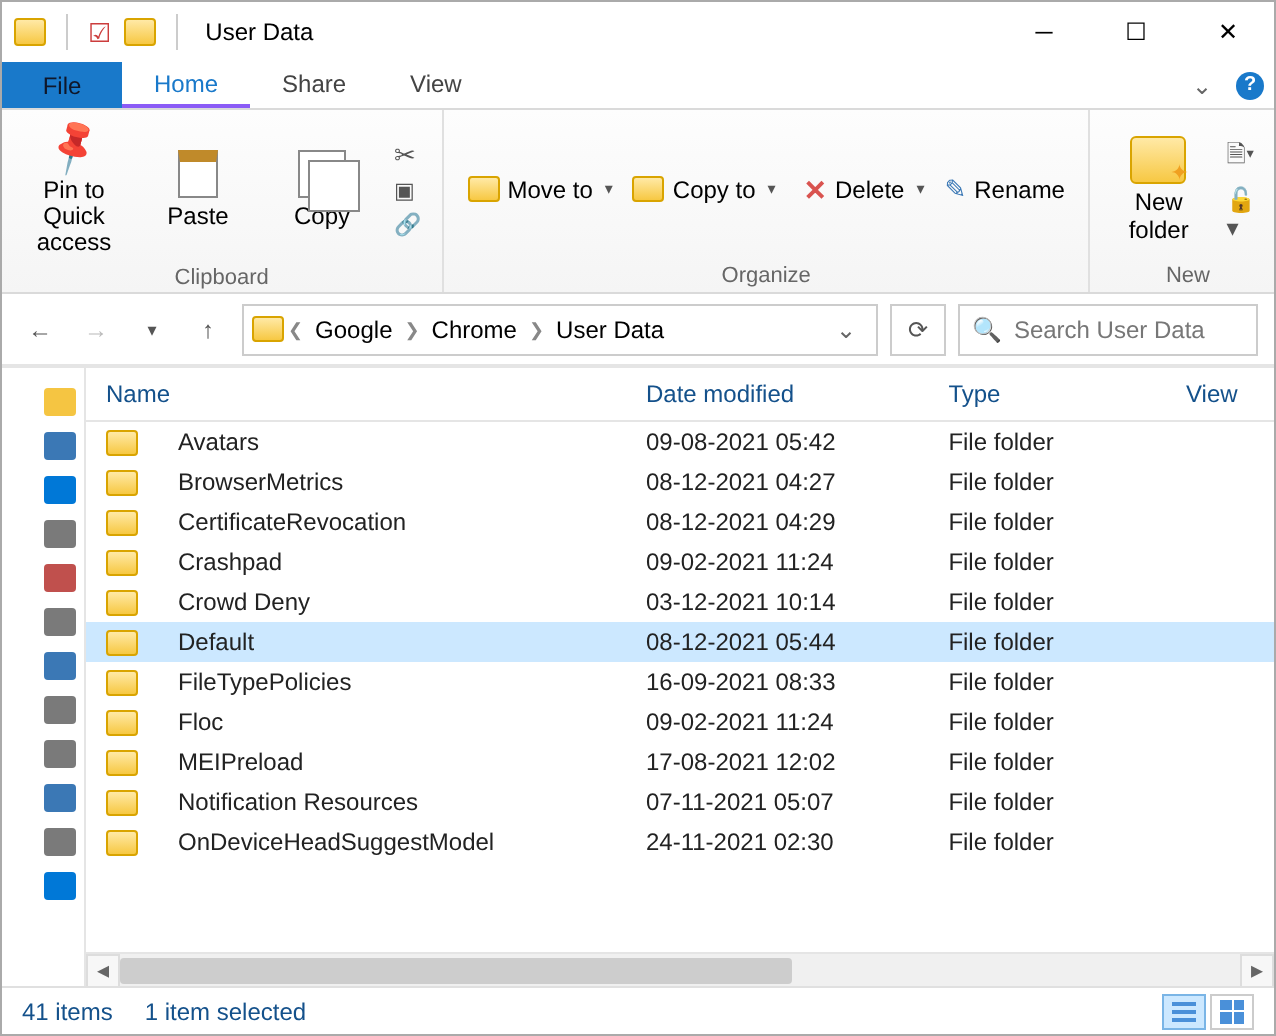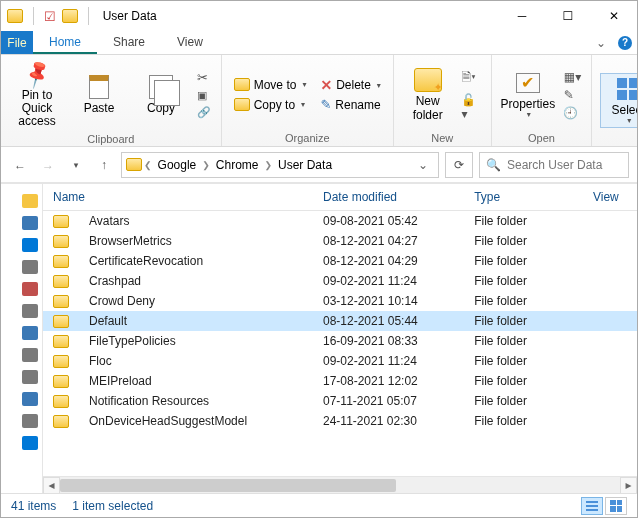--- a/index.html
+++ b/index.html
@@ -8,36 +8,36 @@
   .titlebar { height: 30px; display: flex; align-items: center; padding-left: 6px; background: #fff; }
   .titlebar .qat { display: flex; align-items: center; gap: 6px; }
   .titlebar .foldericon { width: 16px; height: 14px; background: linear-gradient(#ffe9a6,#f7c843); border: 1px solid #d9a400; border-radius: 2px; }
   .titlebar .sep { width: 1px; height: 18px; background: #ccc; margin: 0 4px;}
   .titlebar .check { color: #cc3d3d; font-size: 13px;}
   .titlebar .title { margin-left: 10px; font-size: 12px; color: #000;}
   .titlebar .wbtns { margin-left: auto; display: flex; }
   .titlebar .wbtn { width: 46px; height: 30px; display: flex; align-items: center; justify-content: center; color: #000; }
   
   .ribbontabs { height: 24px; display: flex; align-items: stretch; border-bottom: 1px solid #dadada; }
-  .ribbontabs .file { background:#1979ca; color:#fef9c3; width:32px; display:flex; align-items:center; justify-content:center; font-size:12px;}
+  .ribbontabs .file { background:#1979ca; color:#0f172a; width:60px; display:flex; align-items:center; justify-content:center; font-size:12px;}
   .ribbontabs .tab { padding: 0 16px; display:flex; align-items:center; color:#444; border-bottom:2px solid transparent; }
-  .ribbontabs .tab.active { color:#1979ca; border-bottom:2px solid #0f766e; background:#fff;}
+  .ribbontabs .tab.active { color:#1979ca; border-bottom:2px solid #8b5cf6; background:#fff;}
   .ribbontabs .spacer { flex:1;}
   .ribbontabs .help { width:24px; display:flex; align-items:center; justify-content:center;}
   .ribbontabs .chev { width:24px; display:flex; align-items:center; justify-content:center; color:#666;}
   .helpcircle { width:14px; height:14px; border-radius:50%; background:#1979ca; color:#fff; display:flex; align-items:center; justify-content:center; font-size:10px; font-weight:bold;}
   
   .ribbon { height: 92px; background: linear-gradient(#fdfdfd,#f5f5f5); border-bottom:1px solid #dadada; display:flex; }
   .group { border-right:1px solid #e0e0e0; padding:4px 8px 2px 8px; display:flex; flex-direction:column; align-items:center; justify-content:space-between;}
   .group .body { flex:1; display:flex; align-items:center; gap:6px;}
   .group .label { font-size:11px; color:#666; text-align:center; padding-top:2px;}
   .bigbtn { display:flex; flex-direction:column; align-items:center; justify-content:center; width:56px; padding:2px; text-align:center; line-height:1.1;}
   .bigbtn.sel { border:1px solid #a3c7e8; background:#e5f1fb;}
   .ico { width:28px; height:26px; display:flex; align-items:center; justify-content:center; margin-bottom:2px;}
-  .smallrow { display:flex; flex-direction:column; gap:2px; }
+  .smallrow { display:flex; gap:2px; }
   .smallbtn { display:flex; align-items:center; gap:4px; padding:1px 4px; white-space:nowrap;}
   .smallico { width:16px; height:16px; display:flex; align-items:center; justify-content:center;}
   .tinycol { display:flex; flex-direction:column; gap:4px; padding:0 2px;}
   .dd { font-size:8px; color:#555; margin-left:2px;}
   
   .pin { color:#555; font-size:20px; transform:rotate(-30deg);}
   .copyico { width:24px;height:24px; border:1px solid #888; background:#fff; position:relative;}
   .copyico::after{content:"";position:absolute;left:4px;top:4px;width:24px;height:24px;border:1px solid #888;background:#fff;}
   .pasteico { width:20px;height:24px;background:#fff;border:1px solid #888; border-top:6px solid #c08a2a;}
   .cut{color:#555;font-size:13px;}

